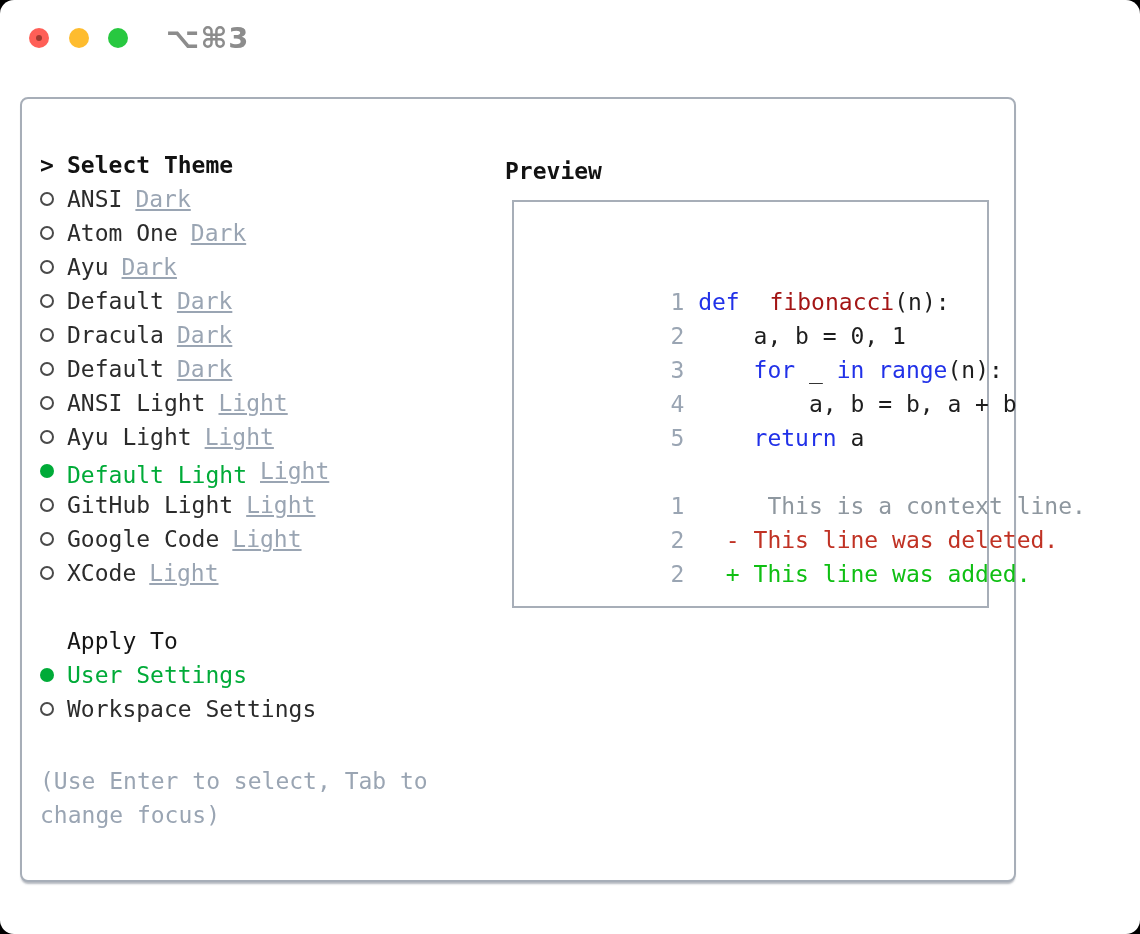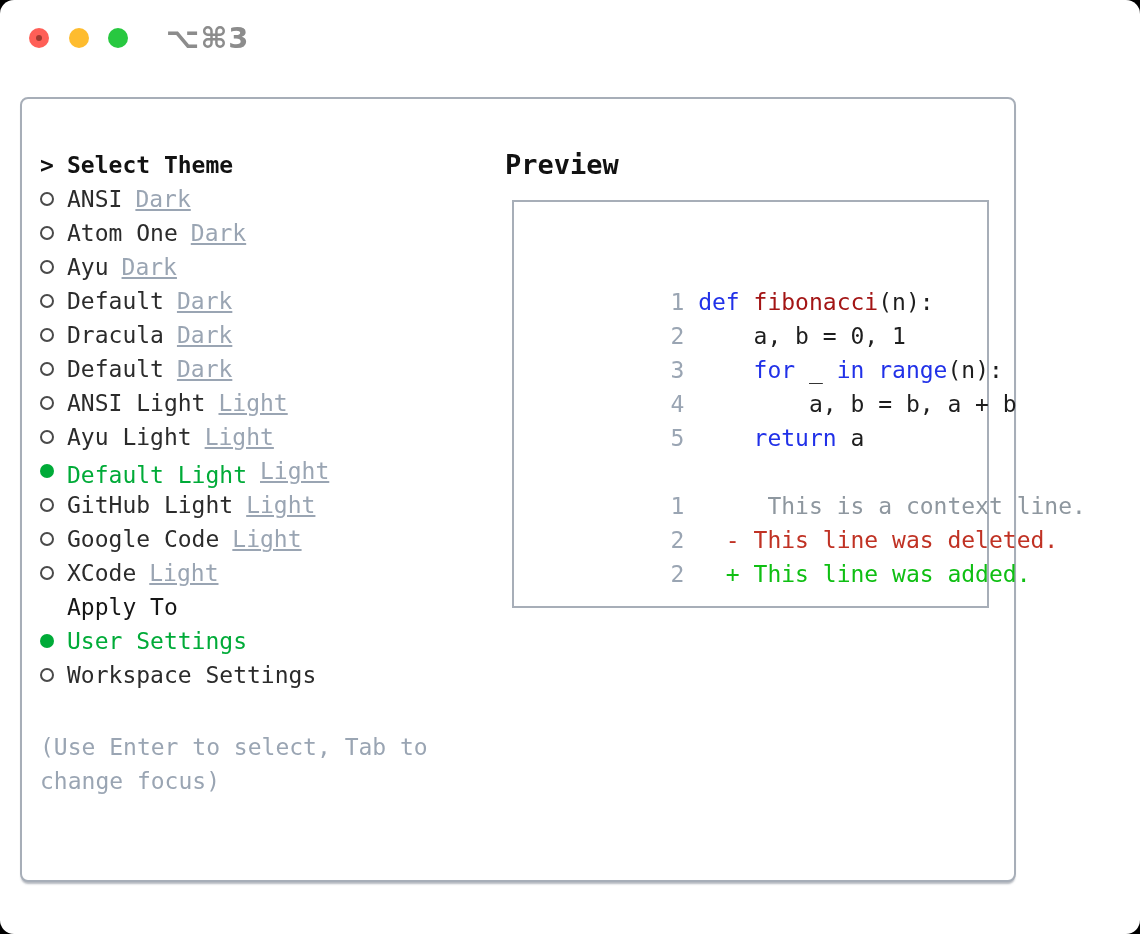--- a/index.html
+++ b/index.html
@@ -37,45 +37,45 @@
   .radio.sel{border:none;background:var(--c-selected);}
   .prompt{font-weight:bold;color:#111;font-size:23px;}
   
   .theme-panel{
     position:absolute;left:18px;top:49px;font-size:23px;line-height:34px;color:var(--c-text);
   }
   .heading{font-weight:bold;color:#121212;}
   .theme-name{color:var(--c-text);}
   .variant{color:var(--c-muted);margin-left:13px;text-decoration:underline;}
   .theme-row.selected .theme-name{color:var(--c-selected);margin-top:8px;}
-  .apply-section{}
+  .apply-section{margin-top:34px;}
   .apply-heading{padding-left:27px;color:#161616;}
   .apply-row.selected .opt-label{color:var(--c-selected);}
   .hint{
     margin-top:38px;color:var(--c-muted);width:402px;
     white-space:normal;line-height:34px;
   }
   
   .preview-heading{
-    position:absolute;left:483px;top:49px;font-size:27px;line-height:34px;
+    position:absolute;left:483px;top:55px;font-size:23px;line-height:34px;
     font-weight:bold;color:#121212;
   }
   .preview-box{
     position:absolute;left:490px;top:101px;width:473px;height:404px;
     border:2px solid var(--c-border);background:#fff;
   }
   .code{
     position:absolute;left:18px;top:49px;font-size:23px;line-height:34px;
   }
   .line{height:34px;white-space:pre;}
   .num{display:inline-block;width:1ch;text-align:right;margin-right:1ch;color:var(--c-muted);}
   .seg{white-space:pre;}
   .seg.plain{color:#1e1e1e;}
   .seg.kw{color:var(--c-kw);}
-  .seg.fn{color:var(--c-fn);}
+  .seg.fn{color:var(--c-fn);margin-left:16px;}
   .seg.ctx{color:var(--c-ctx);}
   .seg.del{color:var(--c-del);text-align:center;}
   .seg.add{color:var(--c-add);}
 </style>
 </head>
 <body>
 
 <div class="window">
 
   <div class="light red">

